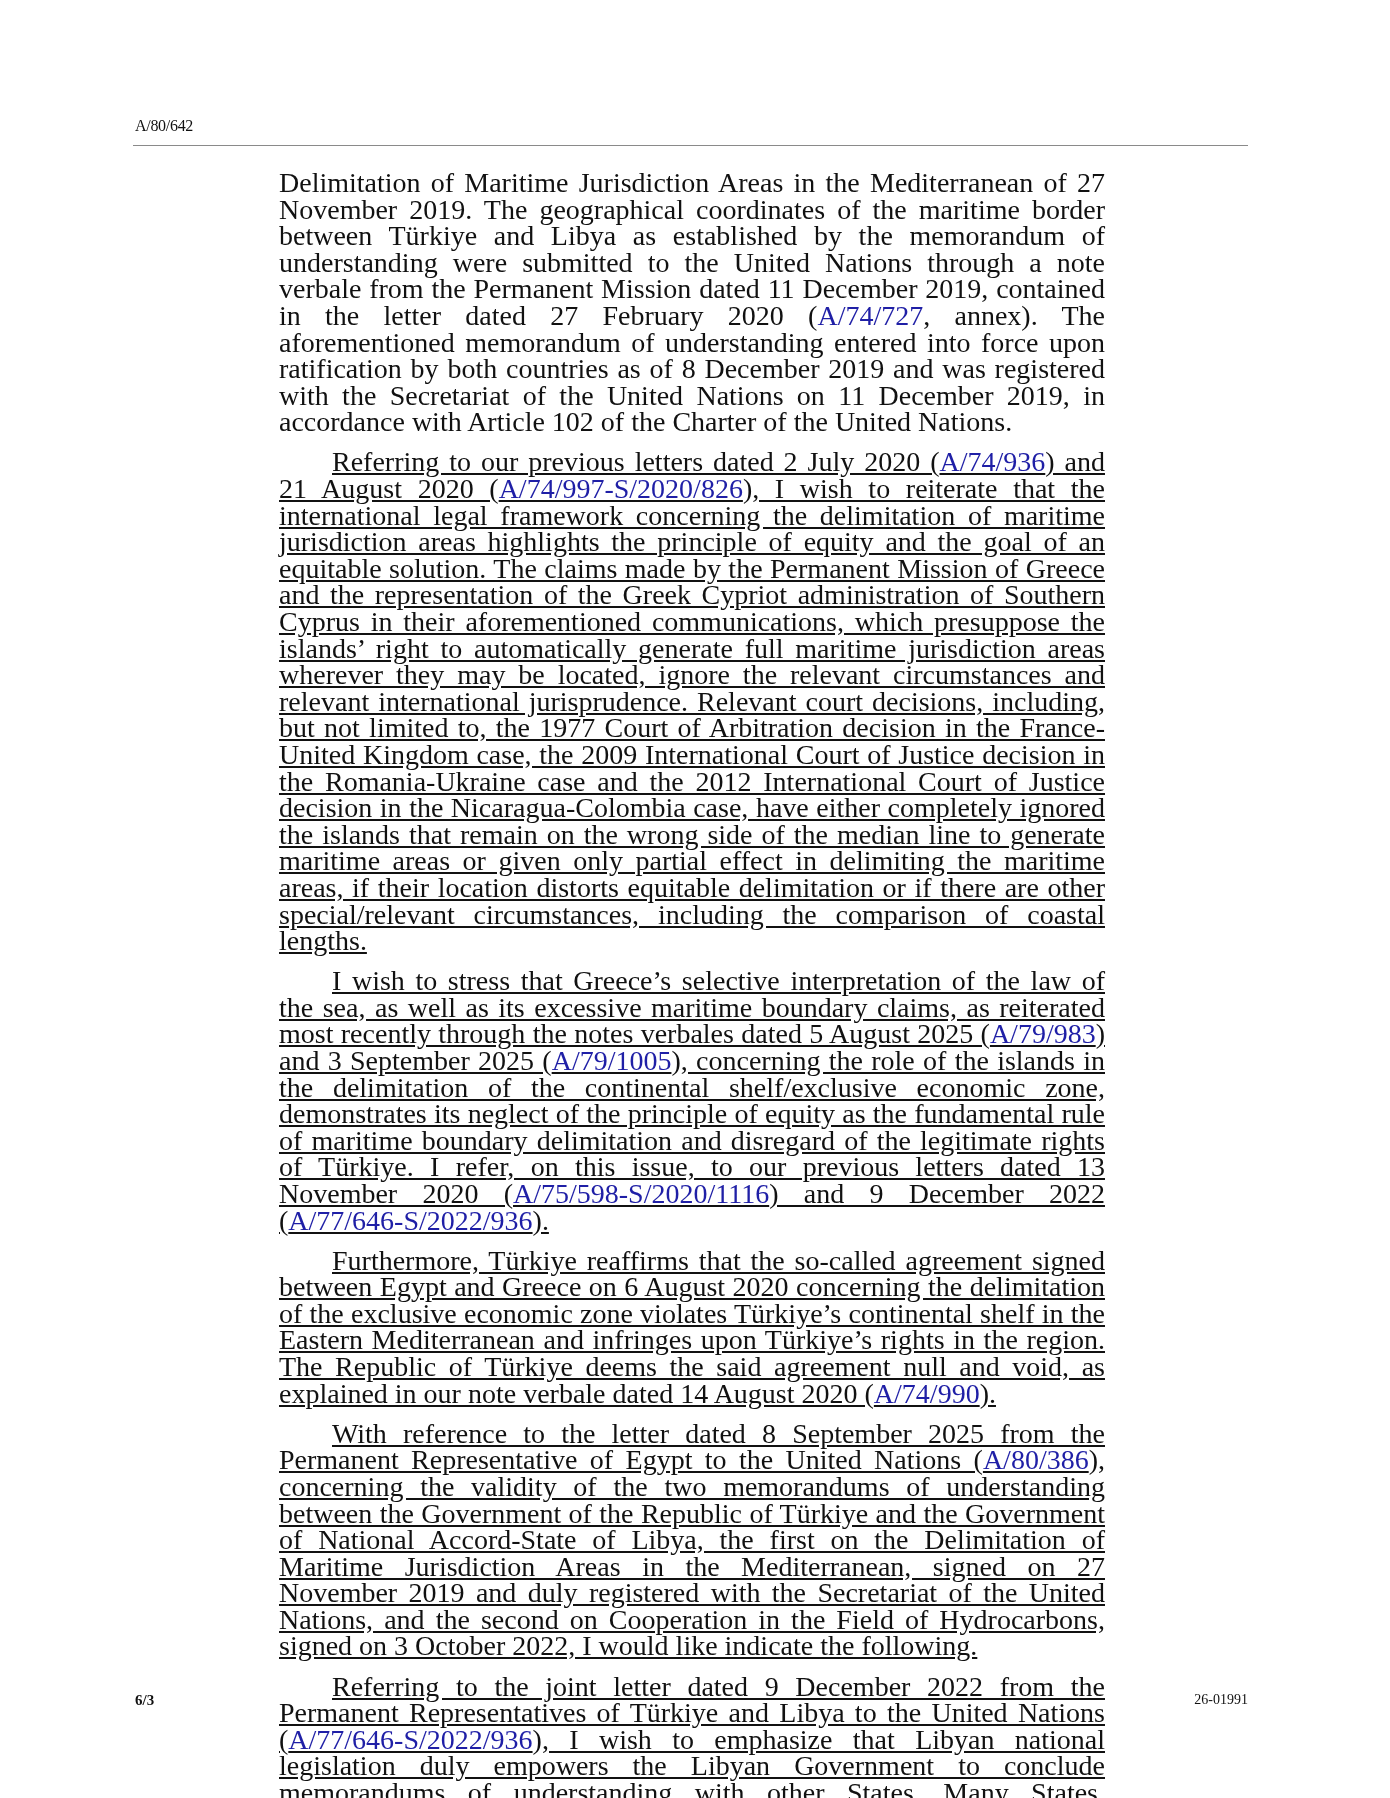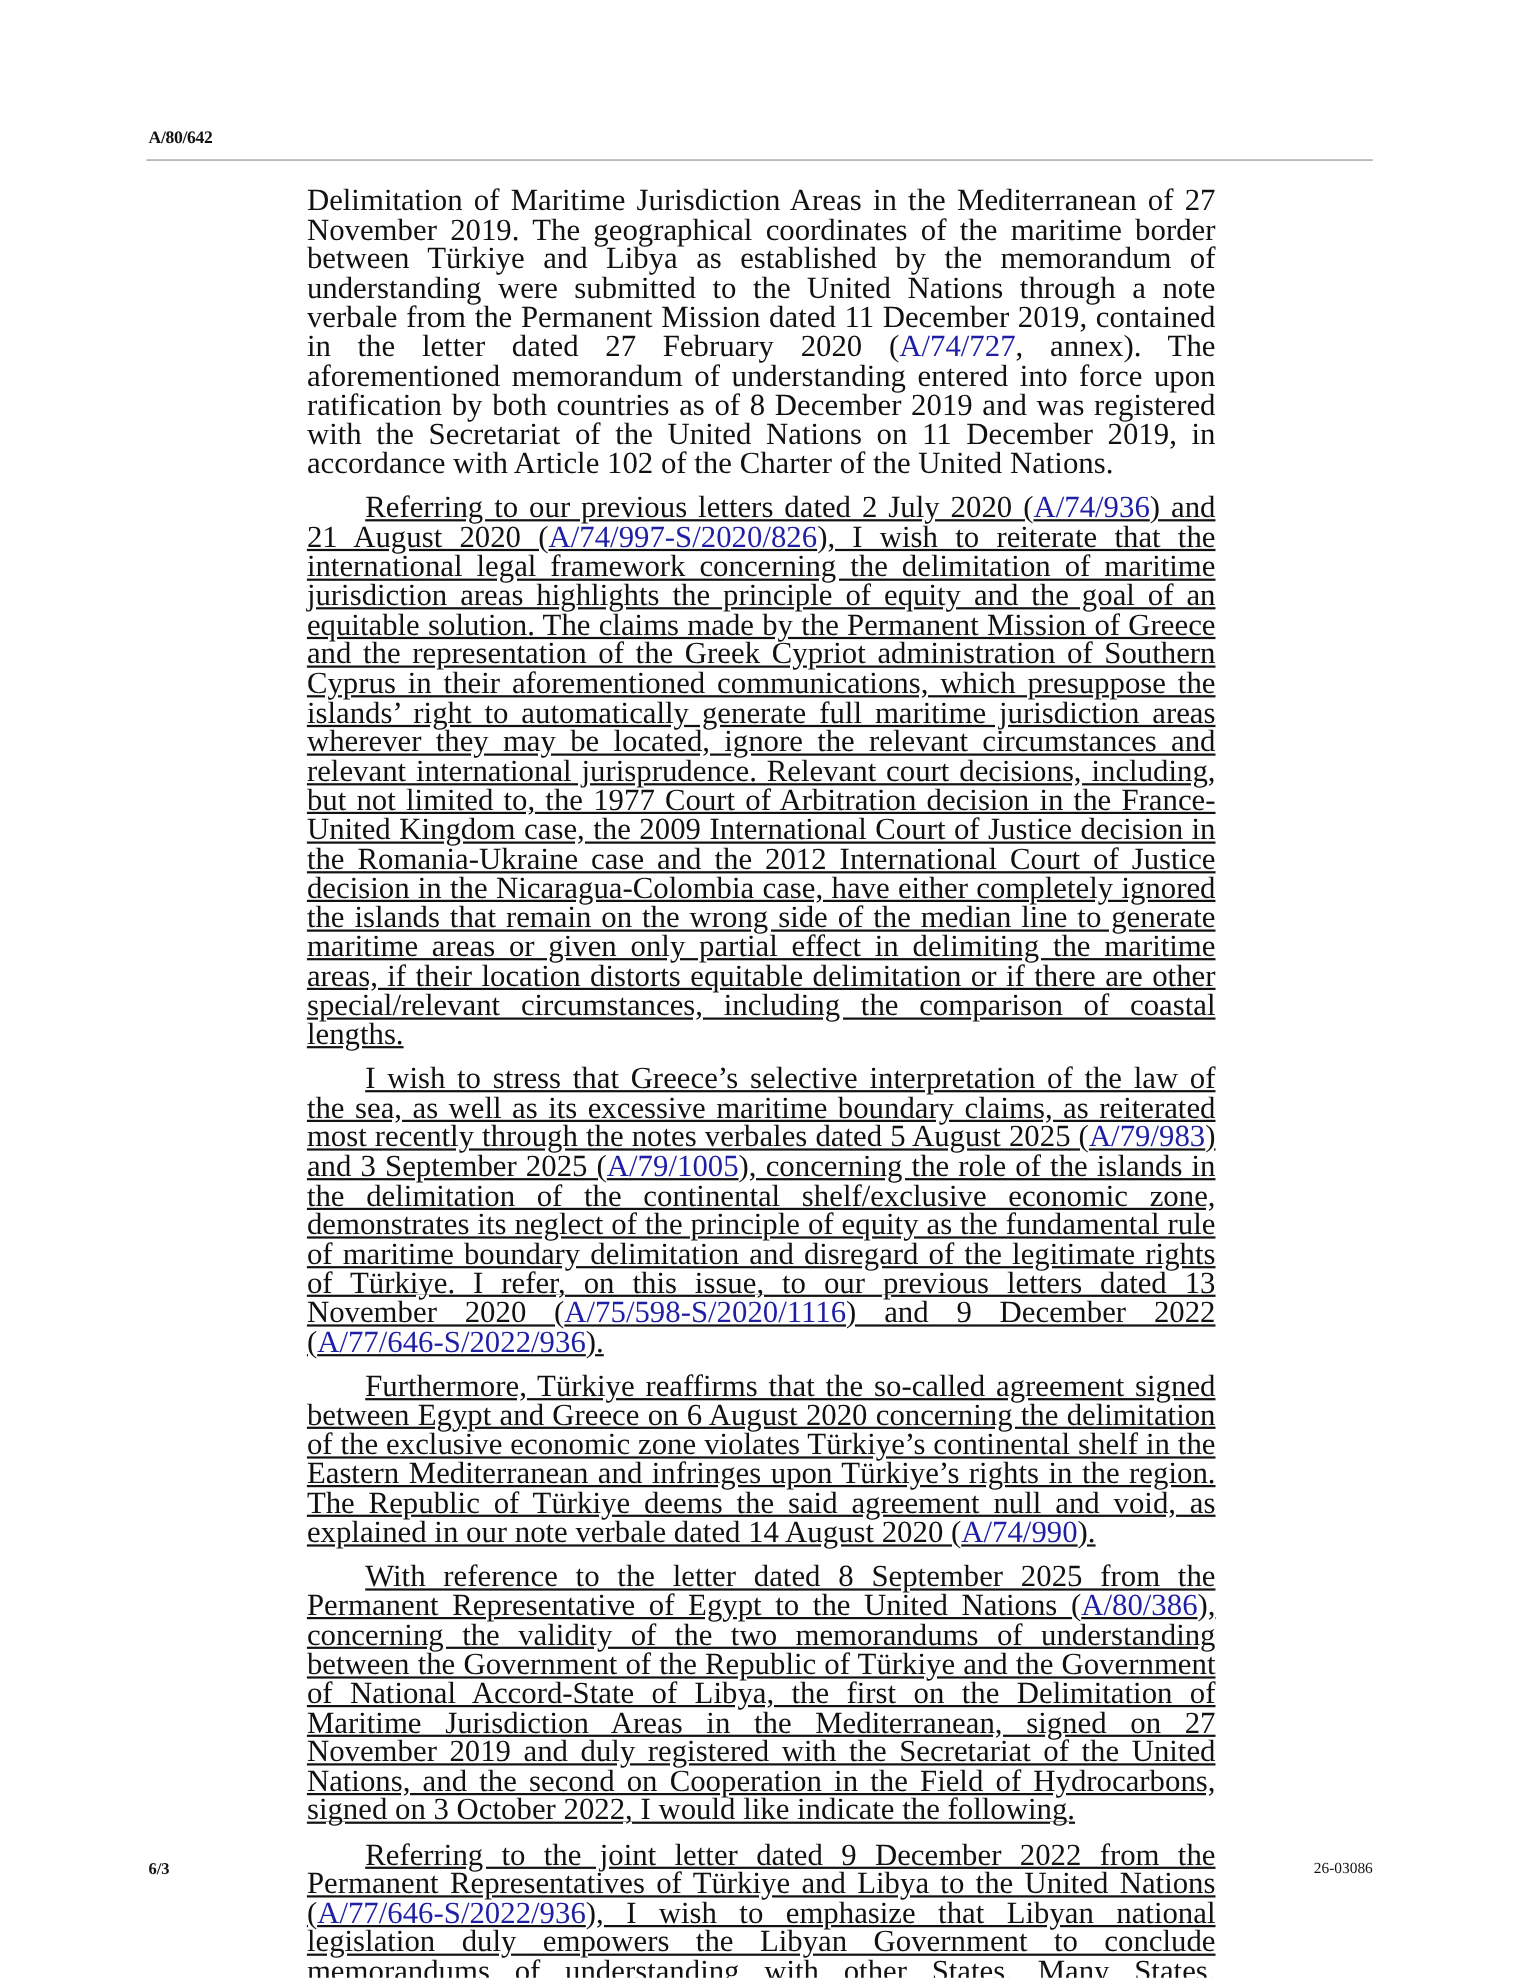--- a/index.html
+++ b/index.html
@@ -1,18 +1,18 @@
 <!DOCTYPE html>
 <html><head>
   <meta charset="utf-8">
   <style>
     html, body { margin: 0; padding: 0; background: #ffffff; }
     body { width: 1390px; height: 1798px; position: relative; overflow: hidden;
            font-family: "Liberation Serif", "DejaVu Serif", serif; color: #111; }
-    .header-symbol { position: absolute; left: 135px; top: 117px; font-weight: bold;
+    .header-symbol { position: absolute; left: 135px; top: 117px; font-weight: normal;
                      font-size: 16px; letter-spacing: -0.3px; }
     .header-rule { position: absolute; left: 133px; top: 145px; width: 1115px; height: 0;
                    border-top: 1.5px solid #8a8a8a; }
     .body-text { position: absolute; left: 279px; top: 170px; width: 826px;
                  font-size: 28px; line-height: 26.6px; text-align: justify; }
     .para { margin: 0 0 13.5px 0; }
     .para.indent { text-indent: 53px; text-decoration: underline; }
     .doc-link { color: #1f1fa6; text-decoration: none; cursor: pointer; }
     .footer-page { position: absolute; left: 135px; top: 1692px; font-weight: bold; font-size: 15px; }
     .footer-code { position: absolute; right: 142px; top: 1692px; font-size: 14px; }
@@ -27,14 +27,14 @@
   <div class="body-text" id="body-text">
       <p class="para"><span>Delimitation of Maritime Jurisdiction Areas in the Mediterranean of 27 November 2019. The geographical coordinates of the maritime border between Türkiye and Libya as established by the memorandum of understanding were submitted to the United Nations through a note verbale from the Permanent Mission dated 11 December 2019, contained in the letter dated 27 February 2020 (</span><a class="doc-link">A/74/727</a><span>, annex). The aforementioned memorandum of understanding entered into force upon ratification by both countries as of 8 December 2019 and was registered with the Secretariat of the United Nations on 11 December 2019, in accordance with Article 102 of the Charter of the United Nations.</span></p>
       <p class="para indent"><span>Referring to our previous letters dated 2 July 2020 (</span><a class="doc-link">A/74/936</a><span>) and 21 August 2020 (</span><a class="doc-link">A/74/997-S/2020/826</a><span>), I wish to reiterate that the international legal framework concerning the delimitation of maritime jurisdiction areas highlights the principle of equity and the goal of an equitable solution. The claims made by the Permanent Mission of Greece and the representation of the Greek Cypriot administration of Southern Cyprus in their aforementioned communications, which presuppose the islands’ right to automatically generate full maritime jurisdiction areas wherever they may be located, ignore the relevant circumstances and relevant international jurisprudence. Relevant court decisions, including, but not limited to, the 1977 Court of Arbitration decision in the France-United Kingdom case, the 2009 International Court of Justice decision in the Romania-Ukraine case and the 2012 International Court of Justice decision in the Nicaragua-Colombia case, have either completely ignored the islands that remain on the wrong side of the median line to generate maritime areas or given only partial effect in delimiting the maritime areas, if their location distorts equitable delimitation or if there are other special/relevant circumstances, including the comparison of coastal lengths.</span></p>
       <p class="para indent"><span>I wish to stress that Greece’s selective interpretation of the law of the sea, as well as its excessive maritime boundary claims, as reiterated most recently through the notes verbales dated 5 August 2025 (</span><a class="doc-link">A/79/983</a><span>) and 3 September 2025 (</span><a class="doc-link">A/79/1005</a><span>), concerning the role of the islands in the delimitation of the continental shelf/exclusive economic zone, demonstrates its neglect of the principle of equity as the fundamental rule of maritime boundary delimitation and disregard of the legitimate rights of Türkiye. I refer, on this issue, to our previous letters dated 13 November 2020 (</span><a class="doc-link">A/75/598-S/2020/1116</a><span>) and 9 December 2022 (</span><a class="doc-link">A/77/646-S/2022/936</a><span>).</span></p>
       <p class="para indent"><span>Furthermore, Türkiye reaffirms that the so-called agreement signed between Egypt and Greece on 6 August 2020 concerning the delimitation of the exclusive economic zone violates Türkiye’s continental shelf in the Eastern Mediterranean and infringes upon Türkiye’s rights in the region. The Republic of Türkiye deems the said agreement null and void, as explained in our note verbale dated 14 August 2020 (</span><a class="doc-link">A/74/990</a><span>).</span></p>
       <p class="para indent"><span>With reference to the letter dated 8 September 2025 from the Permanent Representative of Egypt to the United Nations (</span><a class="doc-link">A/80/386</a><span>), concerning the validity of the two memorandums of understanding between the Government of the Republic of Türkiye and the Government of National Accord-State of Libya, the first on the Delimitation of Maritime Jurisdiction Areas in the Mediterranean, signed on 27 November 2019 and duly registered with the Secretariat of the United Nations, and the second on Cooperation in the Field of Hydrocarbons, signed on 3 October 2022, I would like indicate the following.</span></p>
       <p class="para indent"><span>Referring to the joint letter dated 9 December 2022 from the Permanent Representatives of Türkiye and Libya to the United Nations (</span><a class="doc-link">A/77/646-S/2022/936</a><span>), I wish to emphasize that Libyan national legislation duly empowers the Libyan Government to conclude memorandums of understanding with other States. Many States, including European Union member States, have concluded other similar memorandums of understanding with the Government of National Unity of Libya in</span></p>
     </div>
 
   <div class="footer-page">6/3</div>
-  <div class="footer-code">26-03086</div>
+  <div class="footer-code">26-01991</div>
 </div>
 
 </body></html>

